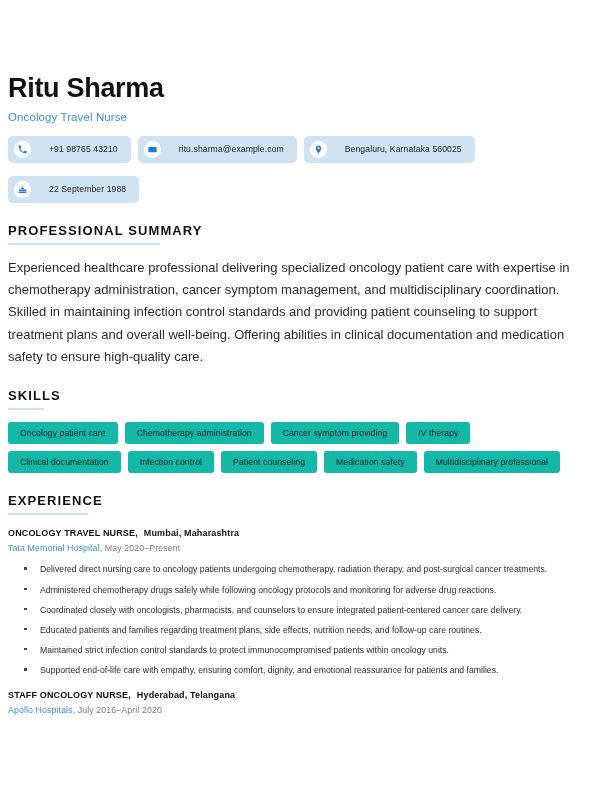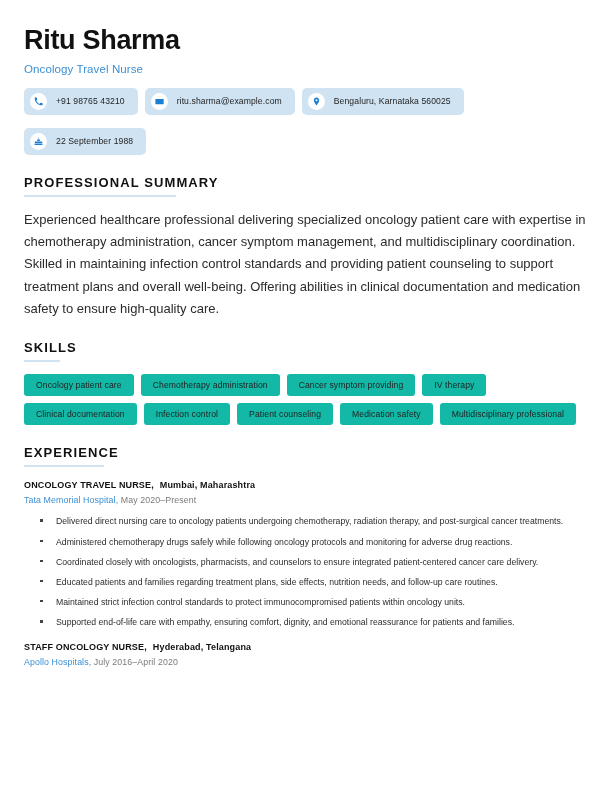--- a/index.html
+++ b/index.html
@@ -3,41 +3,41 @@
 <meta charset="utf-8">
 <style>
   * { margin:0; padding:0; box-sizing:border-box; }
   html, body {
     width:612px; height:792px;
     background:#ffffff;
     font-family:"Liberation Sans", sans-serif;
     color:#1c1c1c;
     overflow:hidden;
   }
-  .page { width:612px; height:616px; padding:26px 22px 0 24px; position:relative; }
+  .page { width:612px; height:616px; padding:26px 22px 0 8px; position:relative;margin-top:48px; }
 
   
   .name {
     font-size:27px;
     font-weight:bold;
     letter-spacing:-0.3px;
     color:#111111;
     line-height:1.1;
   }
   .tagline {
     font-size:11.5px;
     color:#3b8fd4;
     margin-top:7px;
     letter-spacing:0.1px;
   }
 
   
   .contact-row { display:flex; flex-wrap:wrap; gap:7px; margin-top:13px; }
   .contact-pill {
-    display:flex; align-items:center; gap:9px;
+    display:flex; align-items:center; gap:18px;
     background:#cfe3f2;
     border-radius:5px;
     padding:5px 13px 5px 6px;
     height:27px;
   }
   .icon-badge {
     width:17px; height:17px; border-radius:50%;
     background:#ffffff;
     display:flex; align-items:center; justify-content:center;
     flex:0 0 auto;

